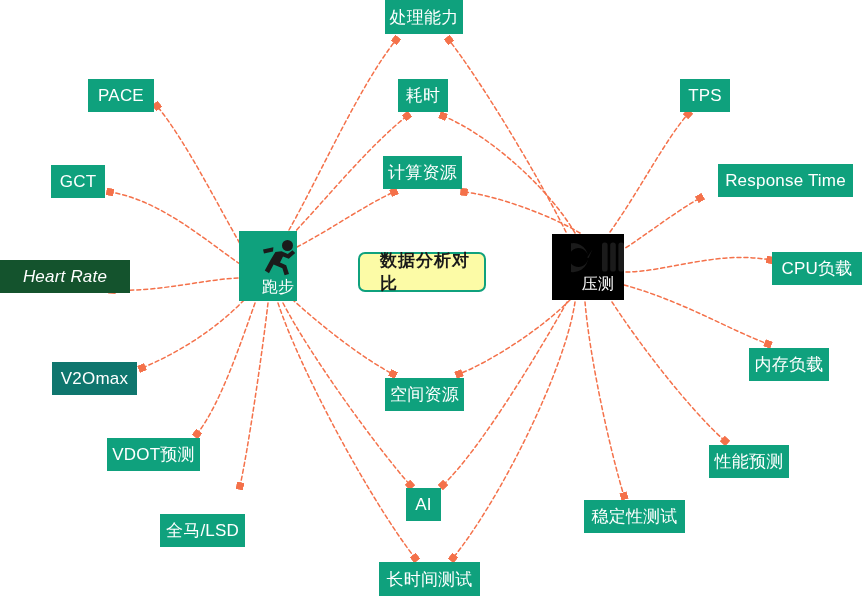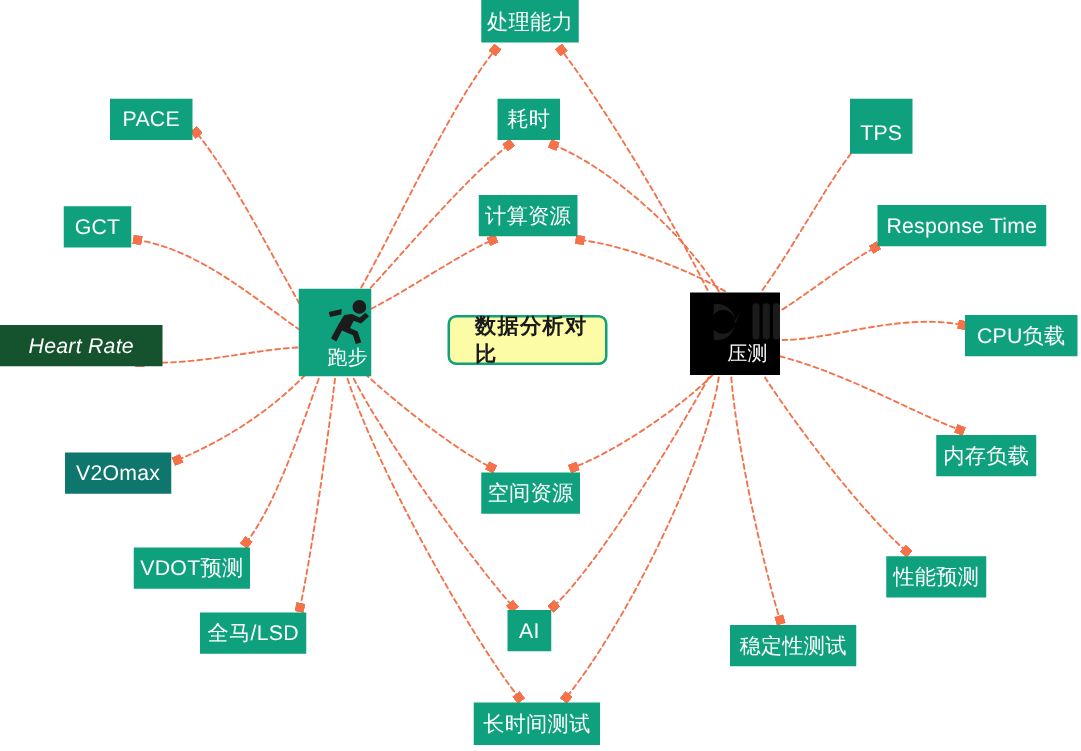--- a/index.html
+++ b/index.html
@@ -144,45 +144,45 @@
       </div>
       <div class="node leaf" style="left: 0px; top: 260px; width: 130px; height: 33px; background: #14532d; color: rgb(255, 255, 255); font-style: italic;">
         <span>Heart Rate</span>
       </div>
       <div class="node leaf" style="left: 52px; top: 362px; width: 85px; height: 33px; background: #0f766e; color: rgb(255, 255, 255);">
         <span>V2Omax</span>
       </div>
       <div class="node leaf cn" style="left: 107px; top: 438px; width: 93px; height: 33px; background: rgb(15, 161, 125); color: rgb(255, 255, 255);">
         <span>VDOT预测</span>
       </div>
-      <div class="node leaf cn" style="left: 160px; top: 490px; width: 85px; height: 33px; background: rgb(15, 161, 125); color: rgb(255, 255, 255);">
+      <div class="node leaf cn" style="left: 160px; top: 514px; width: 85px; height: 33px; background: rgb(15, 161, 125); color: rgb(255, 255, 255);">
         <span>全马/LSD</span>
       </div>
       <div class="node leaf cn" style="left: 385px; top: 0px; width: 78px; height: 34px; background: rgb(15, 161, 125); color: rgb(255, 255, 255);">
         <span>处理能力</span>
       </div>
       <div class="node leaf cn" style="left: 398px; top: 79px; width: 50px; height: 33px; background: rgb(15, 161, 125); color: rgb(255, 255, 255);">
         <span>耗时</span>
       </div>
       <div class="node leaf cn" style="left: 383px; top: 156px; width: 79px; height: 33px; background: rgb(15, 161, 125); color: rgb(255, 255, 255);">
         <span>计算资源</span>
       </div>
       <div class="node leaf cn" style="left: 385px; top: 378px; width: 79px; height: 33px; background: rgb(15, 161, 125); color: rgb(255, 255, 255);">
         <span>空间资源</span>
       </div>
       <div class="node leaf" style="left: 406px; top: 488px; width: 35px; height: 33px; background: rgb(15, 161, 125); color: rgb(255, 255, 255);">
         <span>AI</span>
       </div>
       <div class="node leaf cn" style="left: 379px; top: 562px; width: 101px; height: 34px; background: rgb(15, 161, 125); color: rgb(255, 255, 255);">
         <span>长时间测试</span>
       </div>
-      <div class="node leaf" style="left: 680px; top: 79px; width: 50px; height: 44px; background: rgb(15, 161, 125); color: rgb(255, 255, 255);">
+      <div class="node leaf" style="left: 680px; top: 79px; width: 50px; height: 33px; background: rgb(15, 161, 125); color: rgb(255, 255, 255);">
         <span>TPS</span>
       </div>
-      <div class="node leaf" style="left: 702px; top: 164px; width: 135px; height: 33px; background: rgb(15, 161, 125); color: rgb(255, 255, 255);">
+      <div class="node leaf" style="left: 718px; top: 164px; width: 135px; height: 33px; background: rgb(15, 161, 125); color: rgb(255, 255, 255);">
         <span>Response Time</span>
       </div>
       <div class="node leaf cn" style="left: 772px; top: 252px; width: 90px; height: 33px; background: rgb(15, 161, 125); color: rgb(255, 255, 255);">
         <span>CPU负载</span>
       </div>
       <div class="node leaf cn" style="left: 749px; top: 348px; width: 80px; height: 33px; background: rgb(15, 161, 125); color: rgb(255, 255, 255);">
         <span>内存负载</span>
       </div>
       <div class="node leaf cn" style="left: 709px; top: 445px; width: 80px; height: 33px; background: rgb(15, 161, 125); color: rgb(255, 255, 255);">
         <span>性能预测</span>

